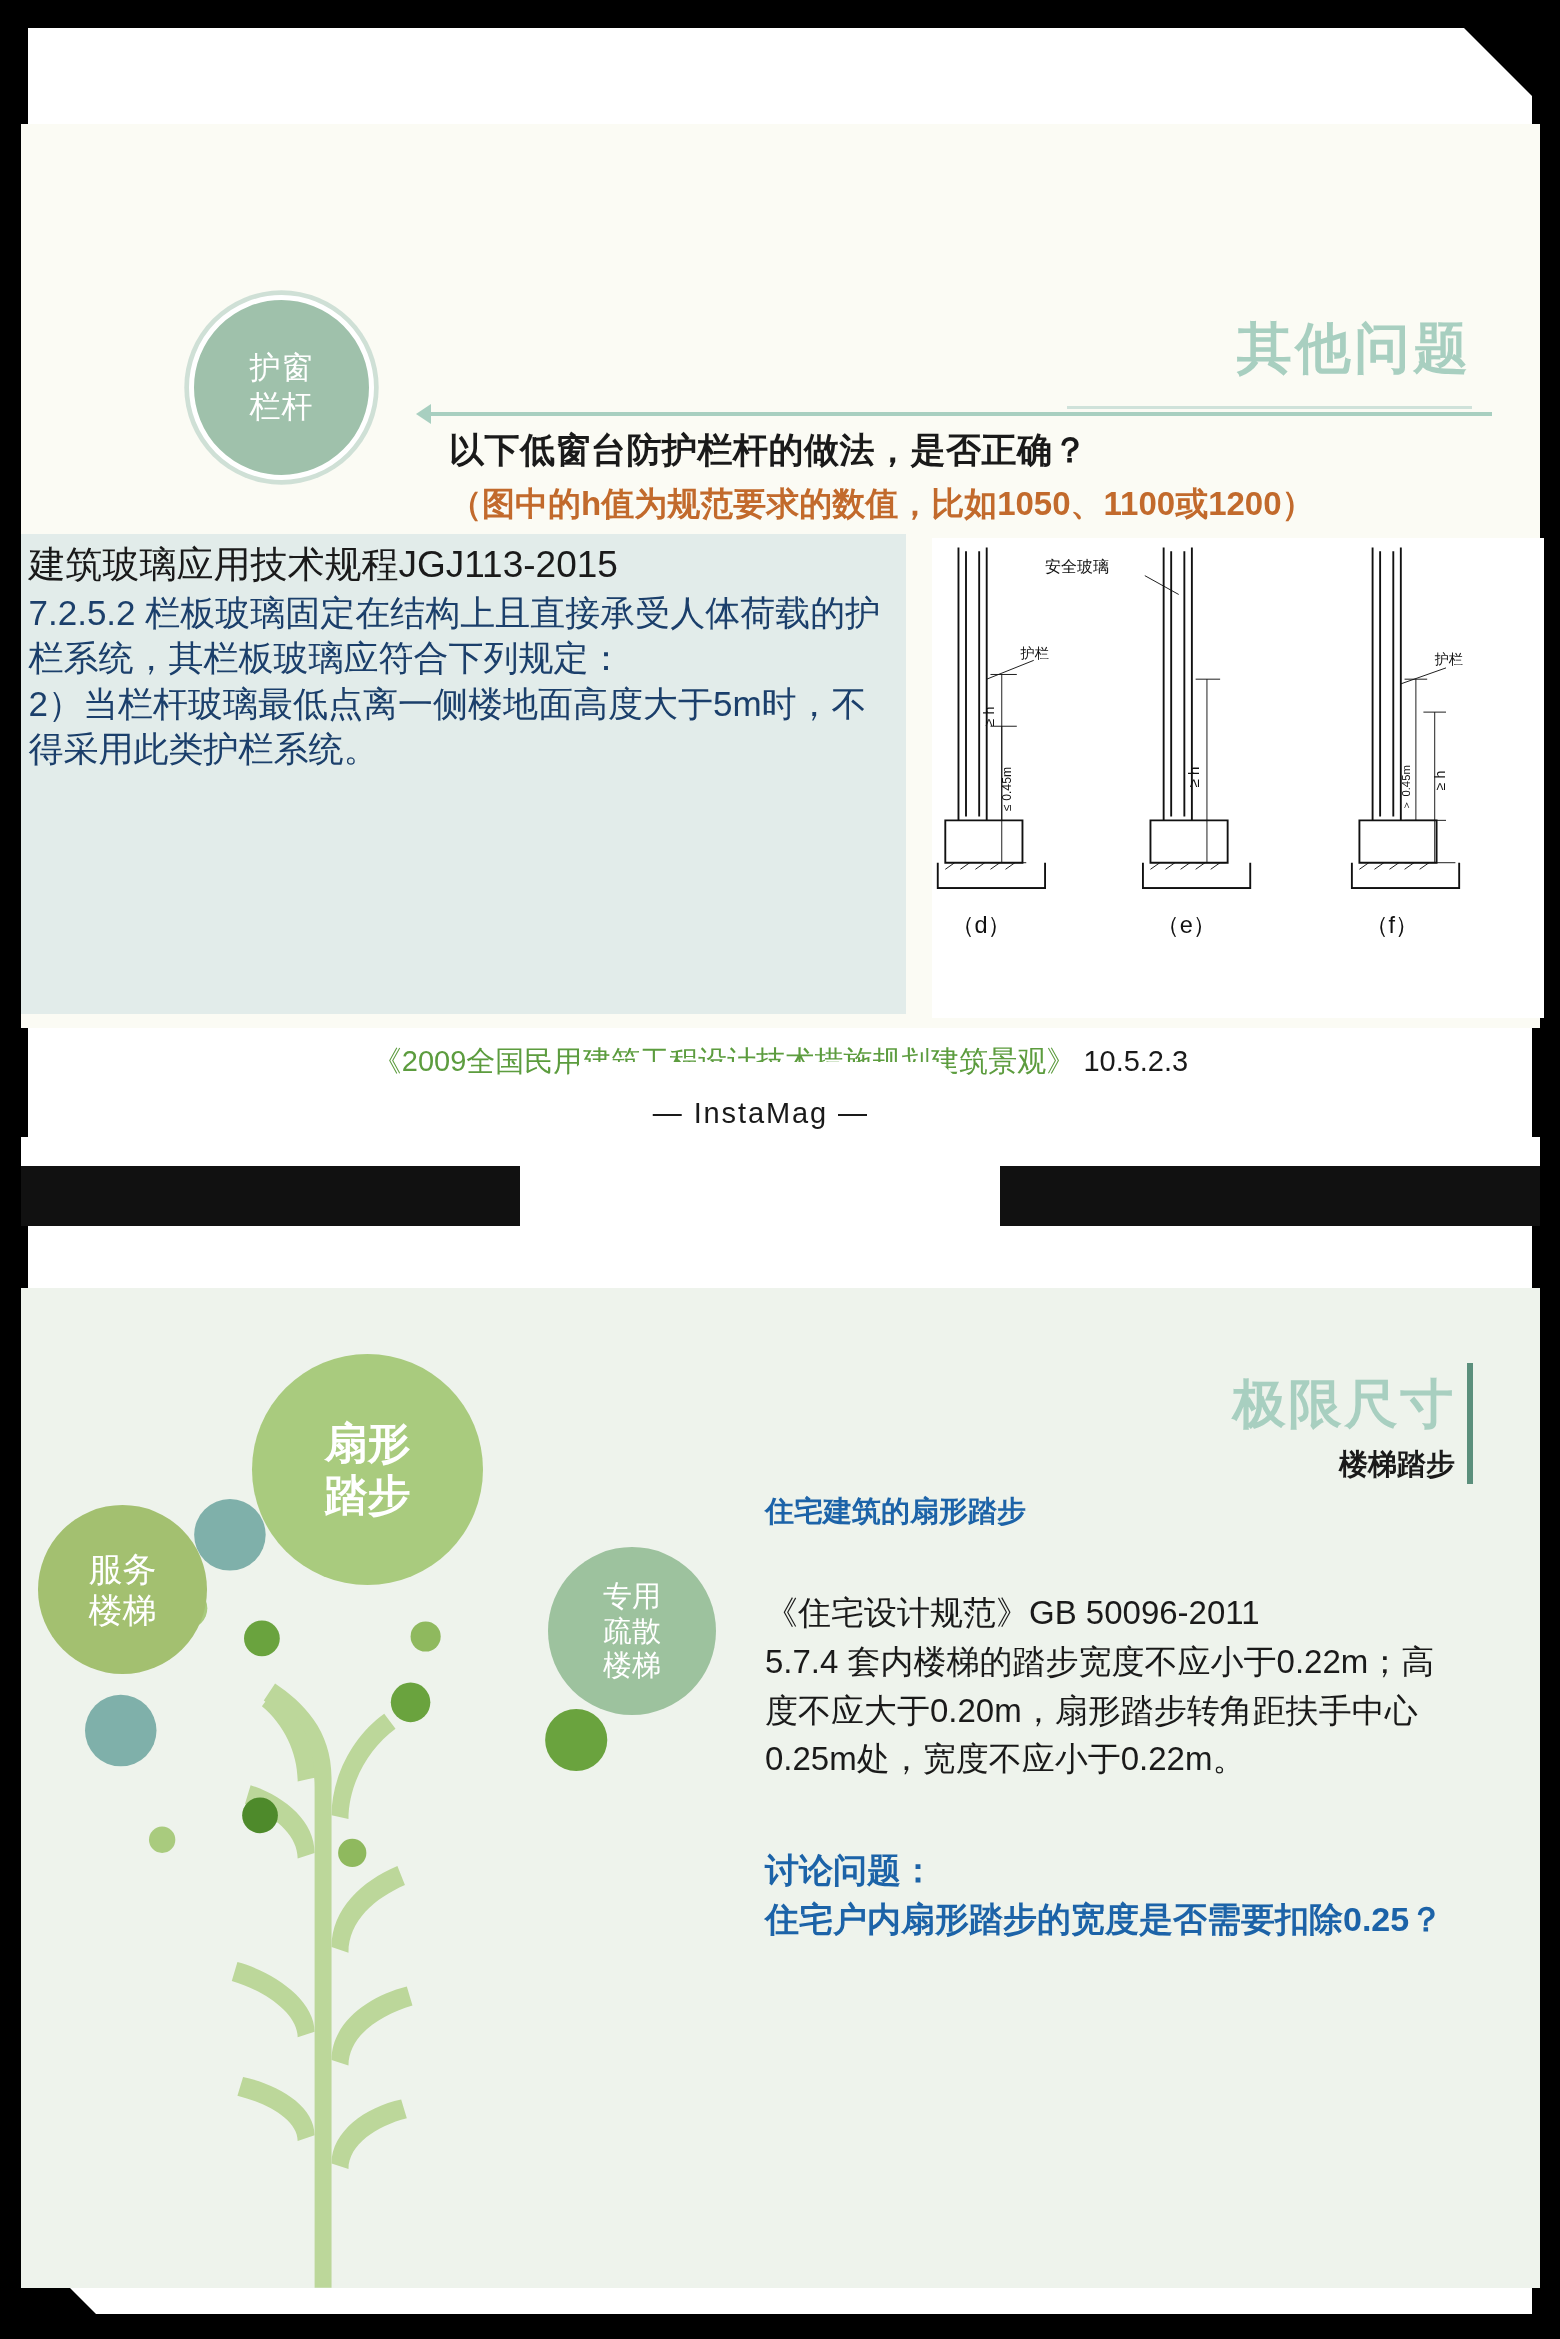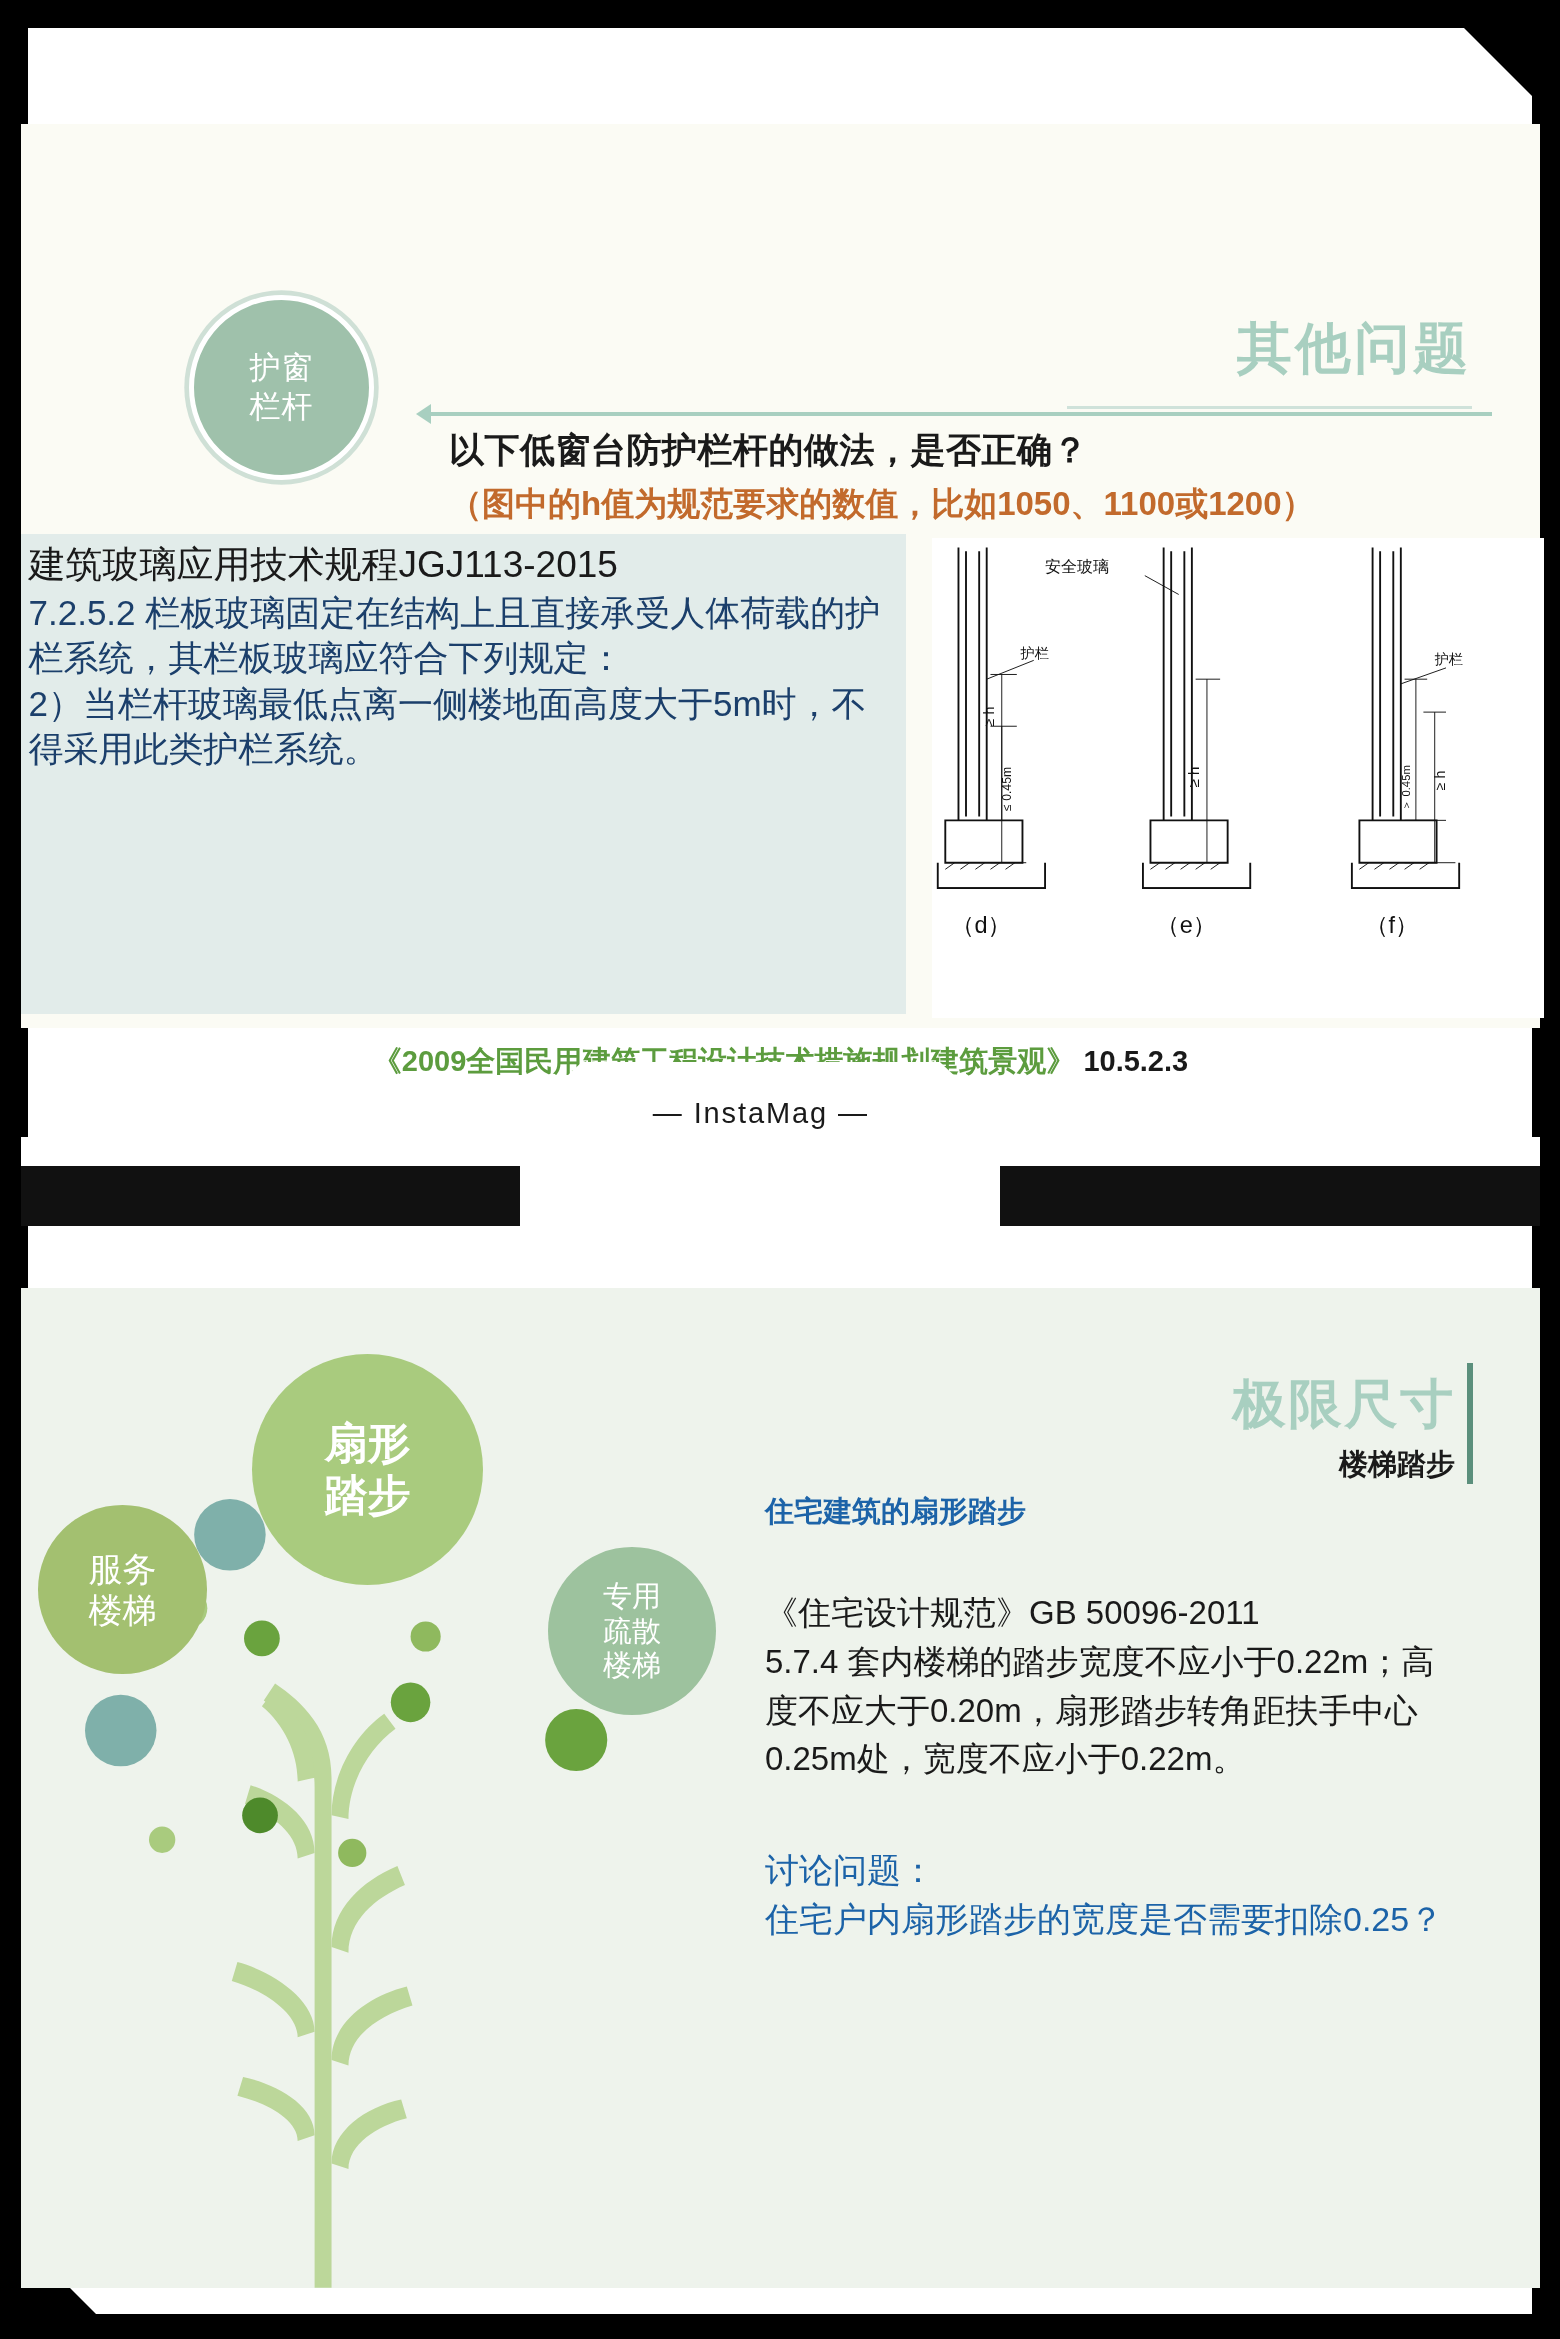--- a/index.html
+++ b/index.html
@@ -125,21 +125,21 @@
     width:612px; height:480px;
     background:#ffffff;
   }
   .dgm-svg { display:block; }
 
   .footnote {
     position:absolute;
     left:0; right:0; top:918px;
     text-align:center;
     font-size:29px;
-    font-weight:bold;
+    font-weight:normal;
   }
   .footnote .green { color:#5c9c3e; }
   .footnote .black { color:#1a1a1a; }
 
   
   .band {
     position:absolute;
     left:21px; top:1137px; width:1519px; height:49px;
     background:#ffffff;
   }
@@ -225,21 +225,21 @@
   }
   .txt-body {
     position:absolute; left:765px; top:1589px;
     width:699px;
     font-size:33px; color:#1a1a1a; line-height:1.48;
   }
   .txt-body p { margin:0; }
   .txt-disc {
     position:absolute; left:765px; top:1846px;
     width:716px;
-    font-size:34px; color:#1c63a8; font-weight:normal; line-height:1.45;
+    font-size:34px; color:#1c63a8; font-weight:bold; line-height:1.45;
   }
   .txt-disc p { margin:0; }
 </style>
 </head>
 <body>
 
 <div class="page">
 
   <div class="frame-top"></div>
   <div class="frame-bottom"></div>

